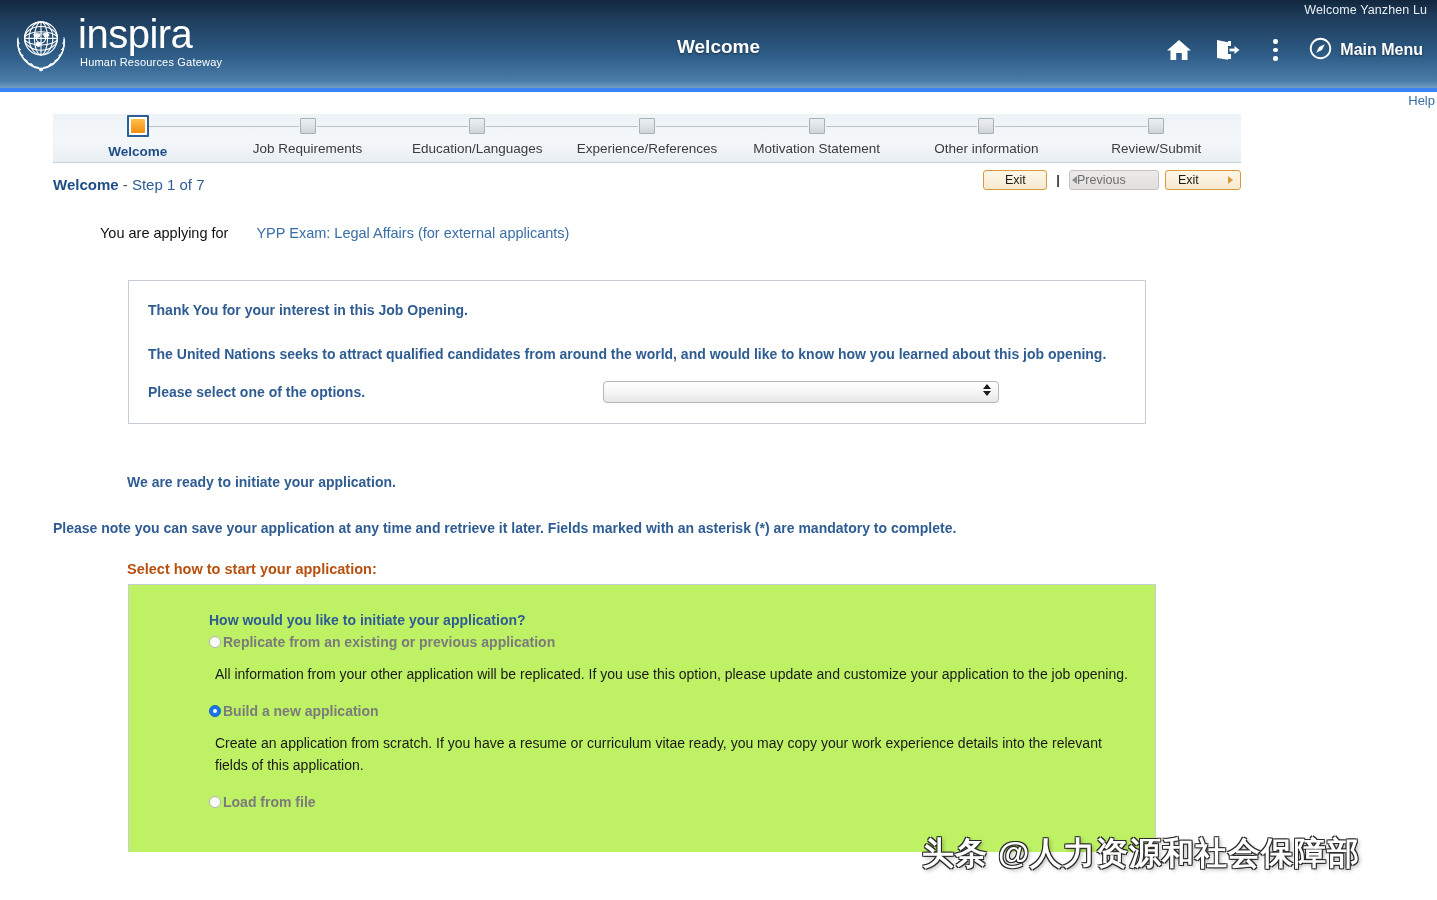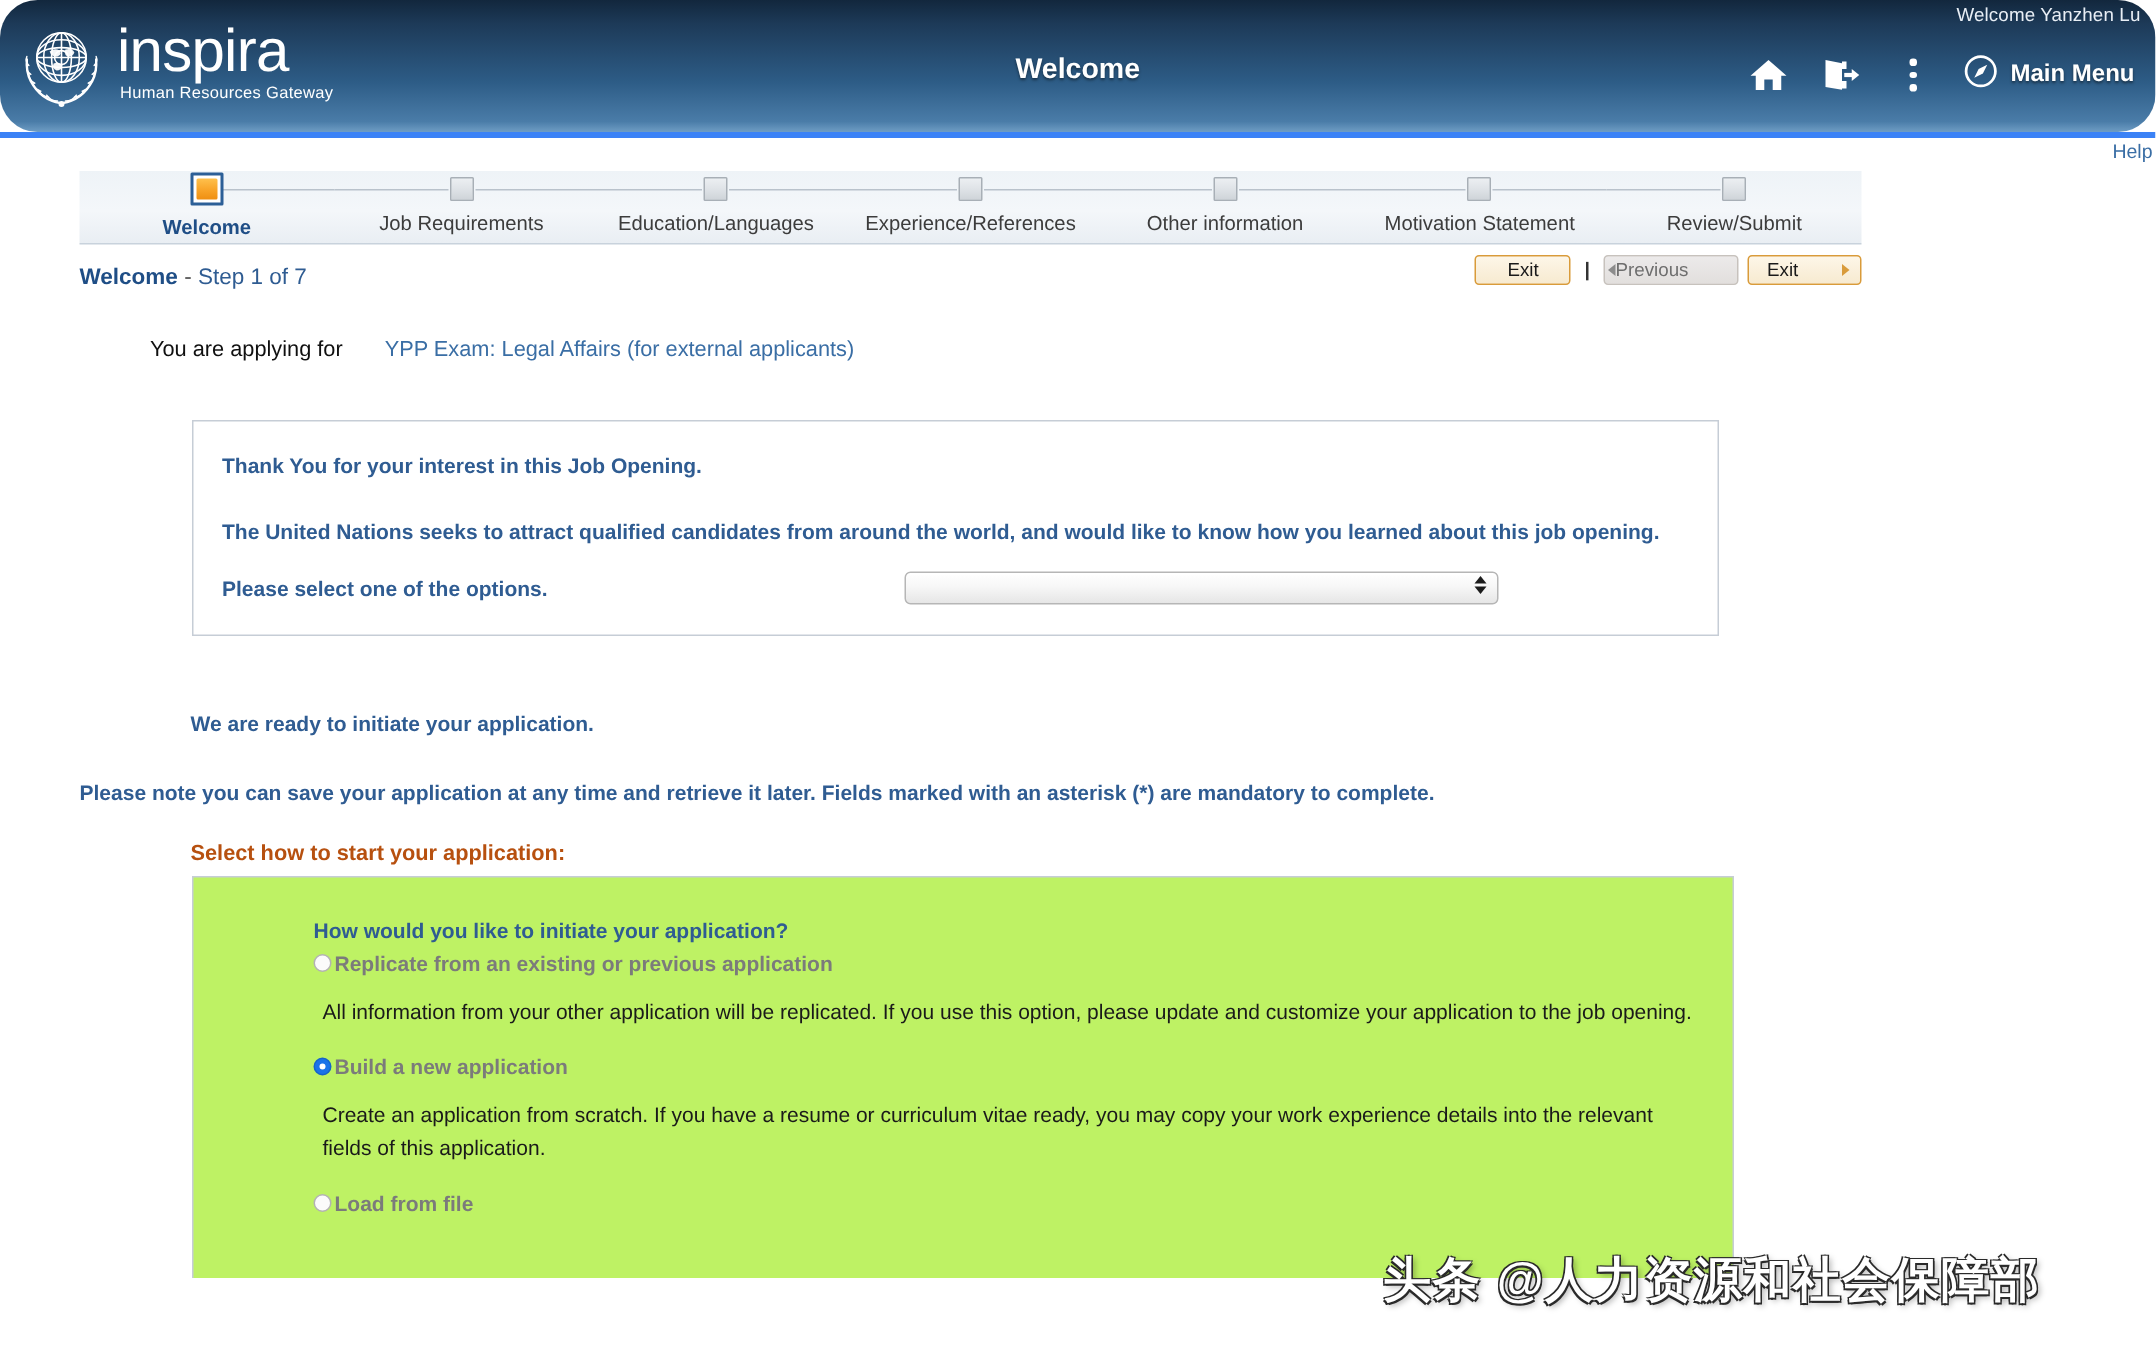--- a/index.html
+++ b/index.html
@@ -15,21 +15,20 @@
     position: relative;
   }
 
   
   .header {
     position: relative;
     width: 1437px;
     height: 88px;
     background: linear-gradient(to bottom, #12273d 0%, #1d3a58 18%, #2d5c86 62%, #4a7ca8 92%, #6f9dc4 100%);
     overflow: hidden;
-    border-radius: 25px;
   }
   .header-welcome-user {
     position: absolute;
     top: 3px;
     right: 10px;
     color: #e8eef5;
     font-size: 12.5px;
     letter-spacing: 0.1px;
   }
   .brand {
@@ -588,27 +587,27 @@
       <div class="step">
         <div class="connector-left"></div>
         <div class="connector-right"></div>
         <div class="step-box"></div>
         <div class="step-label">Experience/References</div>
       </div>
       <div class="step">
         <div class="connector-left"></div>
         <div class="connector-right"></div>
         <div class="step-box"></div>
-        <div class="step-label">Other information</div>
+        <div class="step-label">Motivation Statement</div>
       </div>
       <div class="step">
         <div class="connector-left"></div>
         <div class="connector-right"></div>
         <div class="step-box"></div>
-        <div class="step-label">Motivation Statement</div>
+        <div class="step-label">Other information</div>
       </div>
       <div class="step">
         <div class="connector-left"></div>
         <div class="step-box"></div>
         <div class="step-label">Review/Submit</div>
       </div>
     </div>
 </div>
 
 <div class="subhead">

